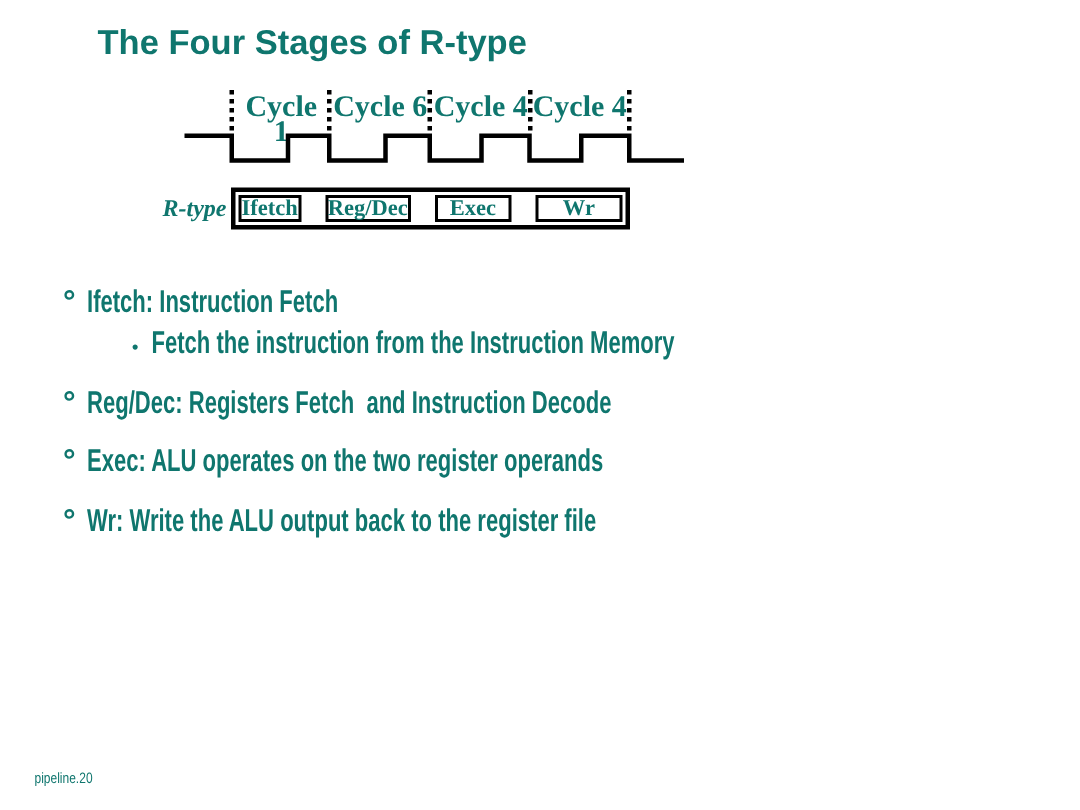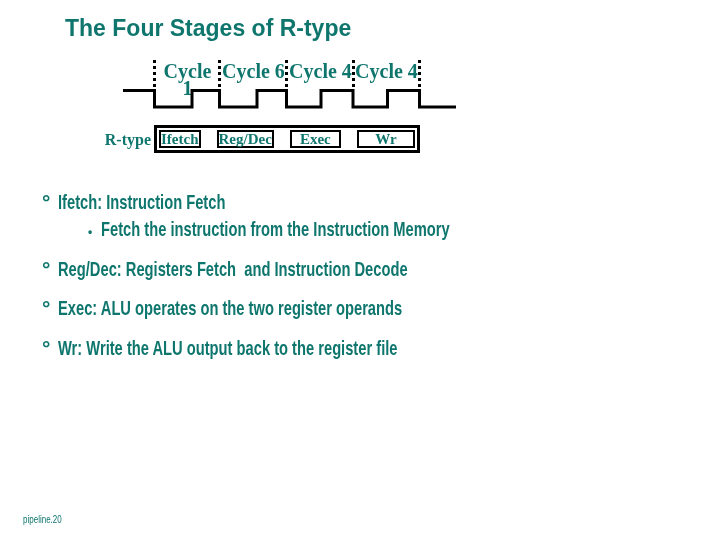--- a/index.html
+++ b/index.html
@@ -18,21 +18,21 @@
   }
   .cycle-label{
     position:absolute;top:63px;height:17px;
     font-family:"Liberation Serif",serif;font-weight:bold;font-size:20px;
     text-align:center;line-height:17px;
   }
   .wave-svg{position:absolute;left:0;top:0;width:720px;height:540px;pointer-events:none;}
   .stage-row-label{
     position:absolute;left:101px;top:131px;width:50px;
     font-family:"Liberation Serif",serif;font-weight:bold;font-size:16px;
-    text-align:right;line-height:18px;
+    text-align:right;line-height:18px;font-style:italic;
   }
   .stage-frame{
     position:absolute;left:154px;top:125px;width:266px;height:28px;
     box-sizing:border-box;border:3px solid #000;background:#fff;
     display:flex;justify-content:space-between;align-items:stretch;padding:2px 2px;gap:16px;
   }
   .stage-box{
     box-sizing:border-box;border:2px solid #000;background:#fff;
     font-family:"Liberation Serif",serif;font-weight:bold;font-size:15px;
     text-align:center;line-height:14px;display:flex;align-items:center;justify-content:center;

